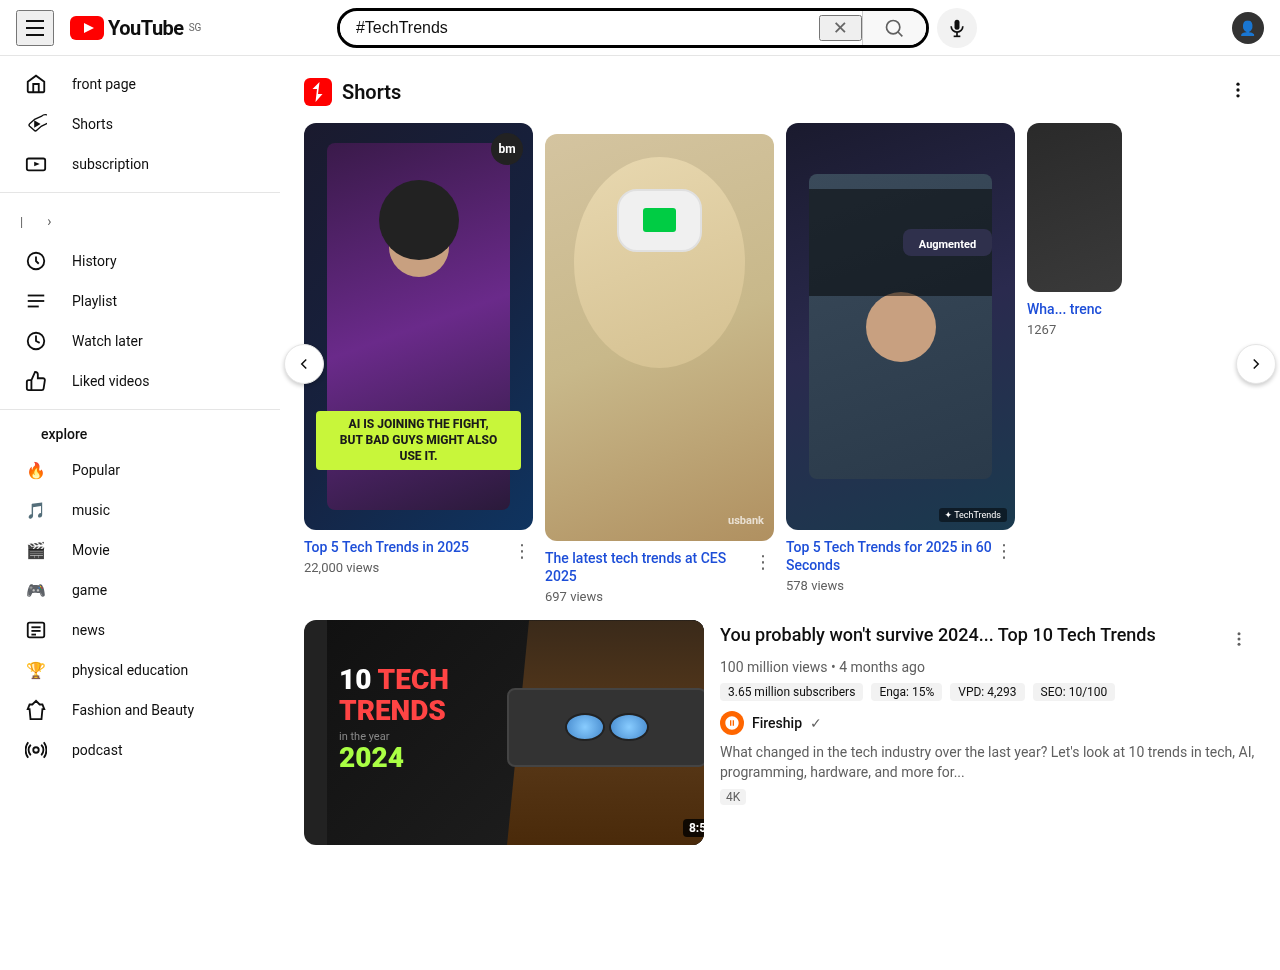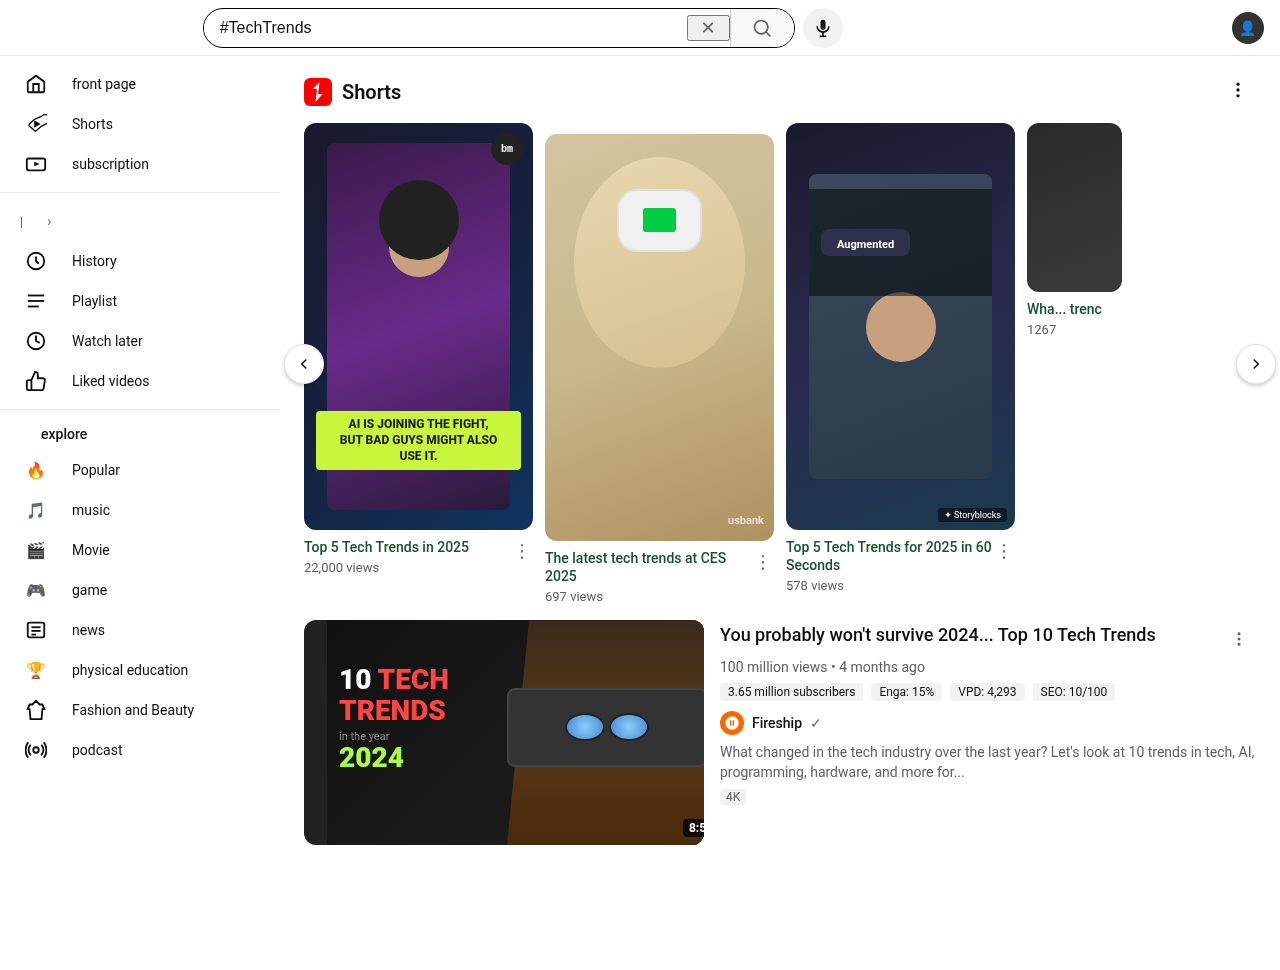--- a/index.html
+++ b/index.html
@@ -14,21 +14,21 @@
 
     
     .header-left { display: flex; align-items: center; gap: 16px; }
     .hamburger { display: flex; flex-direction: column; gap: 5px; cursor: pointer; padding: 8px; }
     .hamburger span { display: block; width: 18px; height: 2px; background: #0f0f0f; }
     .logo { display: flex; align-items: center; gap: 4px; text-decoration: none; }
     .logo-icon { width: 34px; height: 24px; }
     .logo-text { font-size: 20px; font-weight: 700; color: #0f0f0f; letter-spacing: -0.5px; }
     .logo-region { font-size: 10px; color: #666; vertical-align: super; margin-left: 1px; }
     .header-center { flex: 1; display: flex; align-items: center; max-width: 640px; margin: 0 auto; }
-    .search-bar { display: flex; align-items: center; flex: 1; border: 1px solid #000000; border-radius: 40px; overflow: hidden; height: 40px; }
+    .search-bar { display: flex; align-items: center; flex: 1; border: 3px solid #000000; border-radius: 40px; overflow: hidden; height: 40px; }
     .search-input { flex: 1; border: none; outline: none; padding: 0 16px; font-size: 16px; color: #0f0f0f; }
     .search-clear { padding: 0 12px; cursor: pointer; color: #666; font-size: 18px; }
     .search-btn { background: #f8f8f8; border: none; border-left: 1px solid #ccc; width: 64px; height: 40px; cursor: pointer; display: flex; align-items: center; justify-content: center; }
     .mic-btn { margin-left: 8px; width: 40px; height: 40px; border-radius: 50%; background: #f2f2f2; border: none; cursor: pointer; display: flex; align-items: center; justify-content: center; }
     .header-right { display: flex; align-items: center; gap: 8px; margin-left: auto; }
     .avatar { width: 32px; height: 32px; border-radius: 50%; background: #333; display: flex; align-items: center; justify-content: center; color: #fff; font-size: 14px; }
 
     
     .sidebar-item { display: flex; align-items: center; gap: 24px; padding: 0 16px; height: 40px; cursor: pointer; border-radius: 10px; margin: 0 8px; }
     .sidebar-icon { width: 24px; height: 24px; display: flex; align-items: center; justify-content: center; flex-shrink: 0; }
@@ -40,21 +40,21 @@
     
     .section-header { display: flex; align-items: center; justify-content: space-between; padding: 16px 24px 12px; }
     .section-title { display: flex; align-items: center; gap: 10px; font-size: 20px; font-weight: 600; }
     .more-btn { background: none; border: none; cursor: pointer; padding: 8px; border-radius: 50%; }
 
     
     .shorts-carousel { position: relative; padding: 0 24px; }
     .shorts-grid { display: flex; gap: 12px; overflow: hidden; }
     .short-card { flex: 0 0 calc(25% - 9px); min-width: 0; cursor: pointer; }
     .short-thumb { width: 100%; aspect-ratio: 9/16; border-radius: 12px; overflow: hidden; background: #000; position: relative; }
-    .short-title { font-size: 14px; font-weight: 500; line-height: 1.3; color: #14532d; }
+    .short-title { font-size: 14px; font-weight: 500; line-height: 1.3; color: #1d4ed8; }
     .short-views { font-size: 13px; color: #606060; margin-top: 4px; }
     .short-card-header { display: flex; justify-content: space-between; align-items: flex-start; margin-top: 8px; }
     .three-dots { font-size: 18px; color: #606060; cursor: pointer; padding: 2px; }
 
     
     .carousel-nav { position: absolute; top: 50%; transform: translateY(-50%); width: 40px; height: 40px; border-radius: 50%; background: #fff; border: 1px solid #e5e5e5; box-shadow: 0 2px 4px rgba(0,0,0,0.2); cursor: pointer; display: flex; align-items: center; justify-content: center; z-index: 10; }
     .carousel-prev { left: 4px; }
     .carousel-next { right: 4px; }
 
     
@@ -72,32 +72,47 @@
     .channel-row { display: flex; align-items: center; gap: 8px; margin-bottom: 8px; }
     .channel-name { font-size: 14px; color: #0f0f0f; font-weight: 500; }
     .verified-icon { color: #606060; font-size: 14px; }
     .video-desc { font-size: 14px; color: #606060; line-height: 1.4; }
     .resolution-badge { background: #f2f2f2; border-radius: 4px; padding: 1px 6px; font-size: 12px; color: #606060; display: inline-block; margin-top: 6px; }
 
     
     .short-bg-1 { background: linear-gradient(135deg, #1a1a2e, #16213e, #0f3460); }
 
     
-    .bm-badge { position: absolute; top: 10px; right: 10px; width: 32px; height: 32px; border-radius: 50%; background: #222; color: #fff; font-size: 10px; font-weight: 700; display: flex; align-items: center; justify-content: center; font-family: Liberation Mono, monospace; }
+    .bm-badge { position: absolute; top: 10px; right: 10px; width: 32px; height: 32px; border-radius: 50%; background: #222; color: #fff; font-size: 12px; font-weight: 700; display: flex; align-items: center; justify-content: center; }
 
     
     .ai-text-overlay { position: absolute; bottom: 60px; left: 12px; right: 12px; background: #c8f63a; color: #1a1a1a; font-size: 12px; font-weight: 800; text-align: center; padding: 6px 20px; line-height: 1.3; border-radius: 4px; }
     .storyblocks-badge { position: absolute; bottom: 8px; right: 8px; background: rgba(0,0,0,0.5); color: #fff; font-size: 9px; padding: 2px 6px; border-radius: 3px; }
   </style>
 </head>
 <body>
 
 <div class="app-container">
 
   <div class="header">
+    <div class="header-left">
+      <button class="hamburger" aria-label="Menu">
+        <span></span>
+          <span></span>
+          <span></span>
+      </button>
+      <a class="logo" href="#">
+        <svg class="logo-icon" viewBox="0 0 34 24">
+          <rect width="34" height="24" rx="6" fill="#FF0000"></rect>
+          <polygon points="14,7 24,12 14,17" fill="white"></polygon>
+        </svg>
+        <span class="logo-text">YouTube</span>
+          <span class="logo-region">SG</span>
+      </a>
+    </div>
 
     <div class="header-center">
       <div class="search-bar">
         <input class="search-input" type="text" value="#TechTrends" style="">
         <button class="search-clear">✕</button>
         <button class="search-btn">
           <svg width="20" height="20" viewBox="0 0 24 24">
             <circle cx="11" cy="11" r="8" stroke="#606060" stroke-width="2" fill="none"></circle>
             <line x1="16.5" y1="16.5" x2="22" y2="22" stroke="#606060" stroke-width="2"></line>
           </svg>
@@ -314,27 +329,27 @@
               </div>
               <span class="three-dots">⋮</span>
             </div>
           </div>
 
           <div class="short-card">
             <div class="short-thumb" style="background: linear-gradient(160deg, #1a1a2e, #2a2a4e, #1a3a4e);">
               <div style="width:100%;height:100%;display:flex;align-items:center;justify-content:center;position:relative;">
                 <div style="width:80%;height:75%;background:linear-gradient(160deg,#3a4a5a,#2a3a4a);border-radius:8px;display:flex;align-items:center;justify-content:center;position:relative;overflow:hidden;">
                   <div style="width:70px;height:70px;border-radius:50%;background:#c8a080;position:absolute;"></div>
-                  <div style="position:absolute;top:5%;width:100%;height:35%;background:rgba(0,0,0,0.5);display:flex;align-items:center;justify-content:flex-start;padding-left:12px;">
+                  <div style="position:absolute;top:5%;width:100%;height:35%;background:rgba(0,0,0,0.5);display:flex;align-items:center;justify-content:flex-end;">
                     <div style="background:rgba(50,50,80,0.9);border-radius:8px;padding:4px 16px;">
                       <span style="color:#fff;font-size:11px;font-weight:700;">Augmented</span>
                     </div>
                   </div>
                 </div>
-                <div class="storyblocks-badge">✦ Storyblocks</div>
+                <div class="storyblocks-badge">✦ TechTrends</div>
               </div>
             </div>
             <div class="short-card-header">
               <div>
                 <div class="short-title">Top 5 Tech Trends for 2025 in 60 Seconds</div>
                 <div class="short-views">578 views</div>
               </div>
               <span class="three-dots">⋮</span>
             </div>
           </div>

